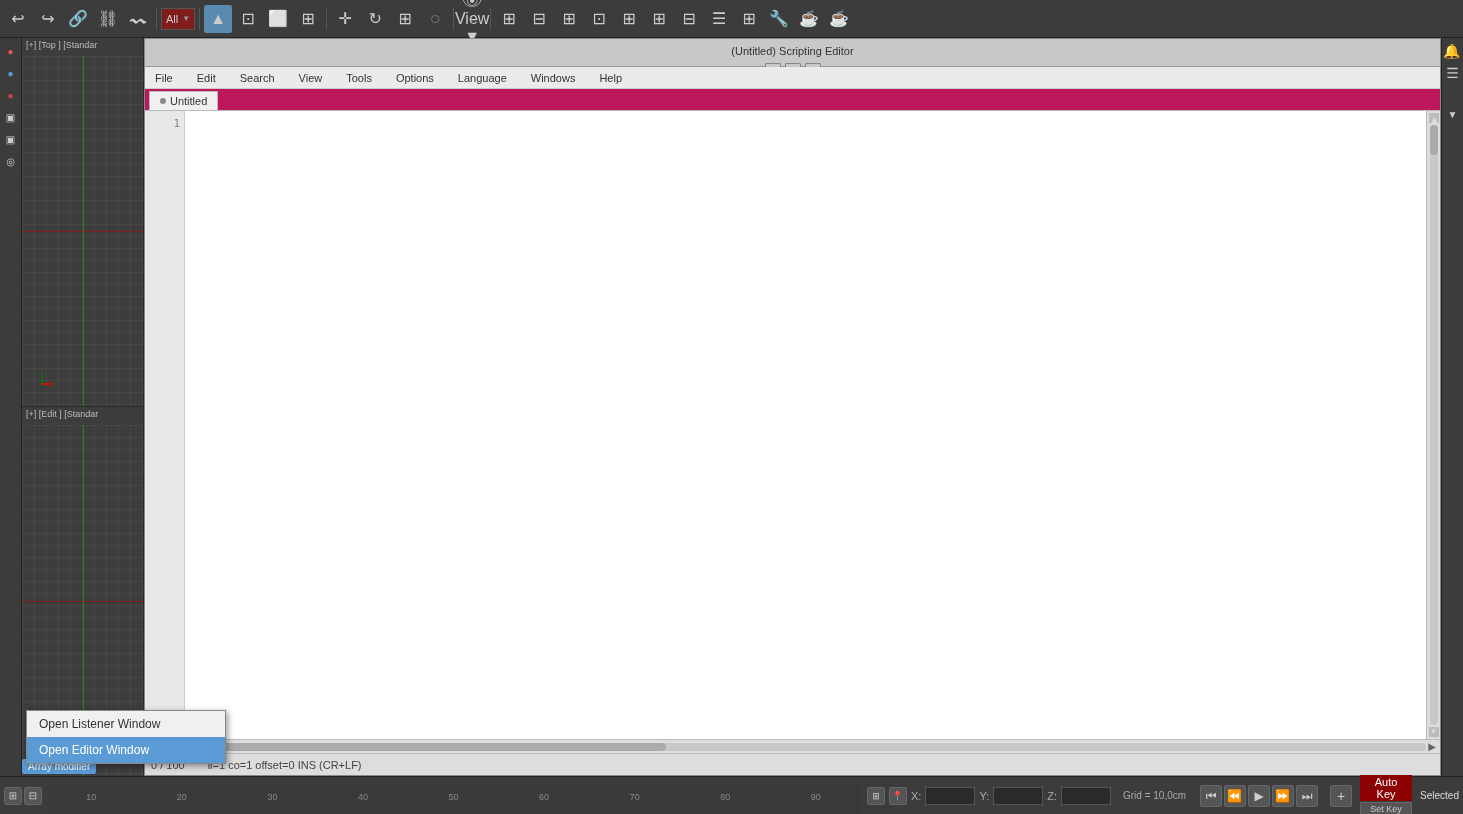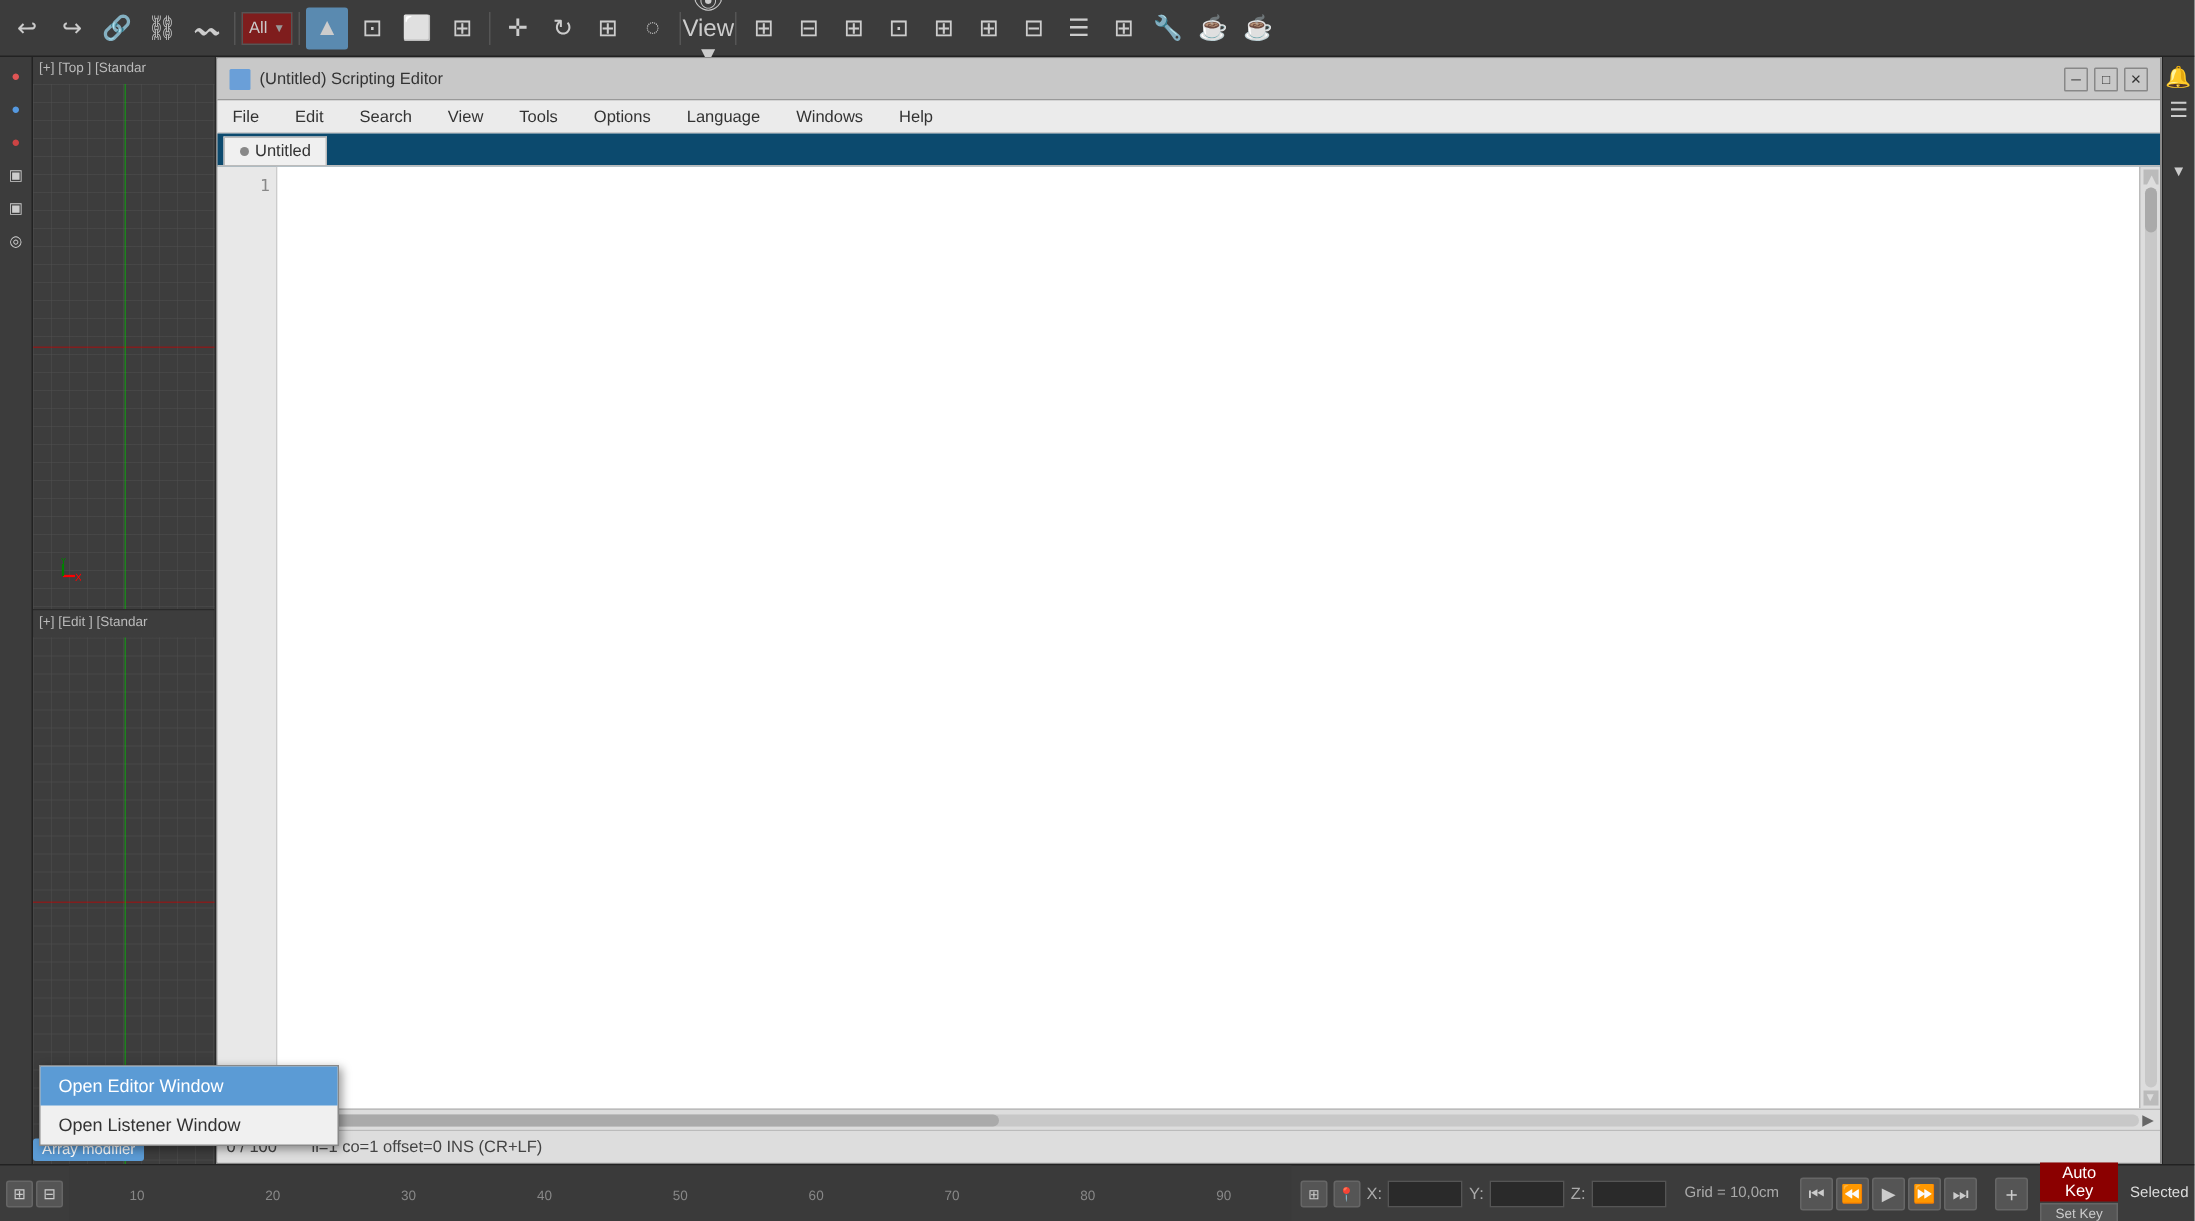--- a/index.html
+++ b/index.html
@@ -72,21 +72,21 @@
       width: 24px; height: 24px;
     }
 
     
     .script-window {
       position: absolute; top: 0; left: 122px; right: 0; bottom: 0;
       background: #f0f0f0; border: 1px solid #888; display: flex; flex-direction: column;
     }
     .script-title-bar {
       height: 28px; background: #c8c8c8; display: flex; align-items: center;
-      padding: 0 8px; border-bottom: 1px solid #999; gap: 6px;
+      padding: 0 20px; border-bottom: 1px solid #999; gap: 6px; flex-direction: column;
     }
     .script-title-icon {
       width: 14px; height: 14px; background: #6a9fd8; border-radius: 1px;
     }
     .script-title-text {
       font-size: 11px; color: #333; flex: 1;
     }
     .window-controls { display: flex; gap: 4px; }
     .win-btn {
       width: 16px; height: 16px; border-radius: 1px; border: 1px solid #888;
@@ -96,21 +96,21 @@
 
     .script-menubar {
       height: 22px; background: #ebebeb; display: flex; align-items: center;
       padding: 0 4px; border-bottom: 1px solid #ccc; gap: 12px;
     }
     .script-menu-item {
       font-size: 11px; color: #333; padding: 2px 6px; cursor: pointer;
     }
 
     .script-tabs {
-      height: 22px; background: #0c4a6e; display: flex; align-items: flex-end;
+      height: 22px; background: #be185d; display: flex; align-items: flex-end;
       padding: 0 4px; border-bottom: 1px solid #bbb;
     }
     .script-tab {
       font-size: 11px; color: #333; padding: 3px 10px;
       background: #c8c8c8; border: 1px solid #bbb; border-bottom: none;
       cursor: pointer; display: flex; align-items: center; gap: 4px;
     }
     .script-tab.active { background: #f0f0f0; }
     .tab-dot { width: 6px; height: 6px; background: #888; border-radius: 50%; }
 
@@ -362,22 +362,22 @@
         <span>0 / 100</span>
       </div>
       <div class="status-item">
         <span>li=1 co=1 offset=0 INS (CR+LF)</span>
       </div>
     </div>
   </div>
 </div>
 
 <div class="context-menu">
+  <div class="context-menu-item">Open Listener Window</div>
   <div class="context-menu-item highlighted">Open Editor Window</div>
-  <div class="context-menu-item">Open Listener Window</div>
 </div>
 
 <div class="array-mod-btn">Array modifier</div>
 
 <div class="bottom-bar">
 
   <div style="display:flex; align-items:center; padding:0 4px; gap:2px;">
     <button class="play-btn" style="font-size:10px; width:18px; height:18px;">⊞</button>
     <button class="play-btn" style="font-size:10px; width:18px; height:18px;">⊟</button>
   </div>

